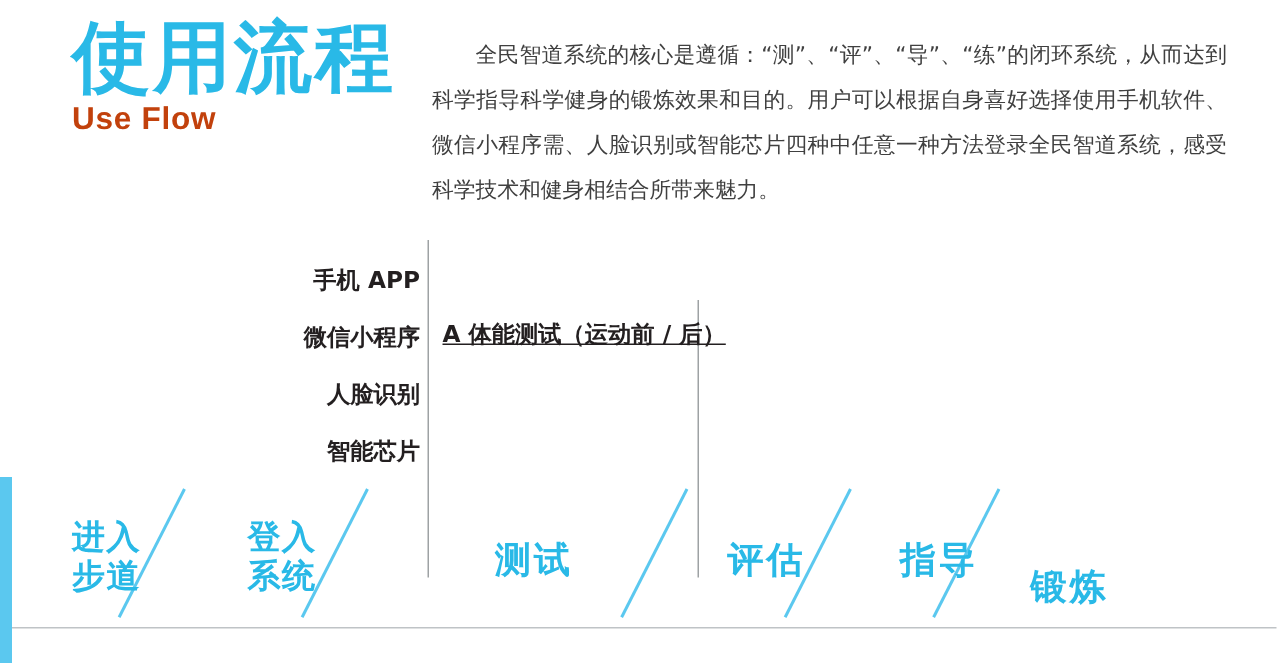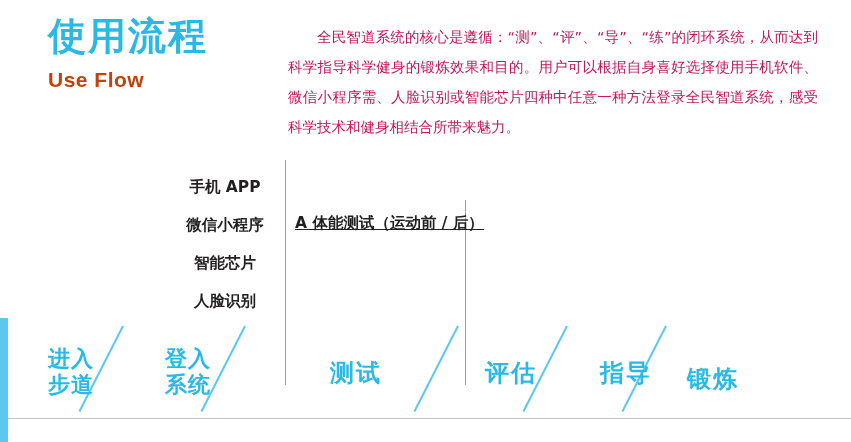--- a/index.html
+++ b/index.html
@@ -21,22 +21,22 @@
   }
 
   
   .title-block {
     position: absolute;
     left: 48px;
     top: 16px;
     width: 250px;
   }
   .title-cn {
-    font-family: Liberation Mono, monospace;
-    font-size: 38px;
+    font-family: Liberation Sans, sans-serif;
+    font-size: 52px;
     font-weight: bold;
     color: #29b9e7;
     letter-spacing: 2px;
     line-height: 46px;
     white-space: nowrap;
   }
   .title-en {
     margin-top: 6px;
     font-family: "Liberation Sans", sans-serif;
     font-size: 21px;
@@ -47,40 +47,40 @@
 
   
   .intro {
     position: absolute;
     left: 288px;
     top: 22px;
     width: 530px;
     font-family: "DejaVu Sans", sans-serif;
     font-size: 14.5px;
     line-height: 30px;
-    color: #be185d;
+    color: #404040;
     text-align: justify;
     text-indent: 29px;
   }
 
   
   .list-left {
     position: absolute;
     left: 170px;
     top: 168px;
     width: 110px;
   }
   .list-left .row {
     font-family: "DejaVu Sans", sans-serif;
     font-size: 15.5px;
     font-weight: bold;
     color: #231f20;
     line-height: 38px;
     white-space: nowrap;
-    text-align: center;
+    text-align: right;
   }
 
   .list-right {
     position: absolute;
     left: 295px;
     top: 204px;
     width: 240px;
   }
   .list-right .row {
     font-family: "DejaVu Sans", sans-serif;
@@ -164,22 +164,22 @@
   </div>
 
   <div class="intro">全民智道系统的核心是遵循：“测”、“评”、“导”、“练”的闭环系统，从而达到科学指导科学健身的锻炼效果和目的。用户可以根据自身喜好选择使用手机软件、微信小程序需、人脸识别或智能芯片四种中任意一种方法登录全民智道系统，感受科学技术和健身相结合所带来魅力。</div>
 
   <div class="vline vline-a"></div>
   <div class="vline vline-b"></div>
 
   <div class="list-left">
     <div class="row">手机 APP</div>
     <div class="row">微信小程序</div>
+    <div class="row">人脸识别</div>
     <div class="row">智能芯片</div>
-    <div class="row">人脸识别</div>
   </div>
 
   <div class="list-right">
     <div class="row">A  体能测试（运动前 / 后）</div>
   </div>
 
   <div class="ribbon">
     <div class="baseline"></div>
 
     <div class="accent-bar" style="left:0;top:0;height:124px;"></div>
@@ -205,18 +205,18 @@
     </div>
 
     <div class="step-label one-line" style="left:485px; top:42px;">
       <div>评估</div>
     </div>
 
     <div class="step-label one-line" style="left:600px; top:42px;">
       <div>指导</div>
     </div>
 
-    <div class="step-label one-line" style="left:687px; top:48px;">
+    <div class="step-label one-line" style="left:687px; top:60px;">
       <div>锻炼</div>
     </div>
   </div>
 
 </div>
 
 </body></html>

